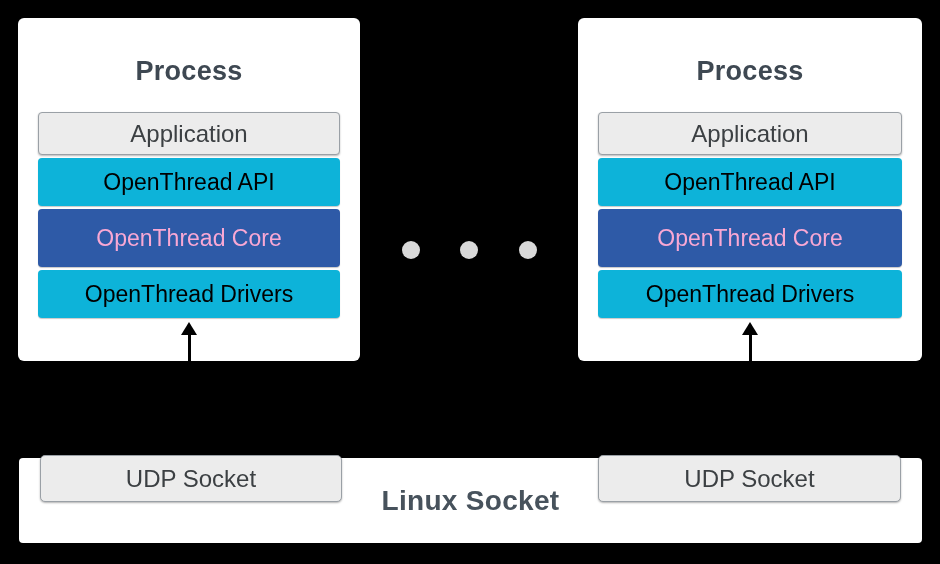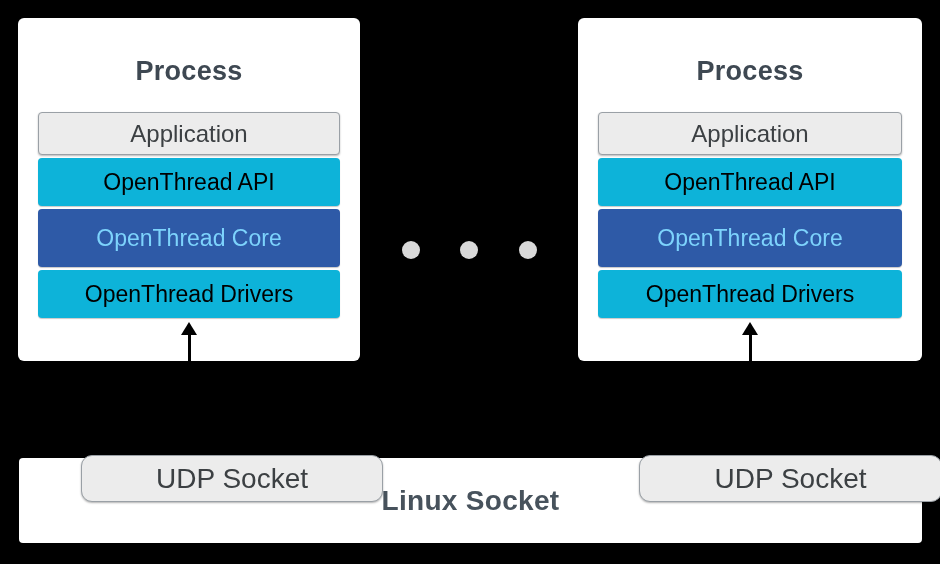--- a/index.html
+++ b/index.html
@@ -35,21 +35,21 @@
     height:41px;background:var(--gray-fill,#ececec);
     border:1.5px solid var(--gray-border,#9aa0a6);
     color:var(--text-dark,#3c4043);font-size:24px;
     box-shadow:0 1px 2px rgba(0,0,0,.28);
   }
   .layer.cyan{
     height:48px;background:var(--cyan,#0db3d9);color:#000000;
     box-shadow:0 1px 1px rgba(0,0,0,.22);
   }
   .layer.blue{
-    height:58px;background:var(--blue,#2e5aa7);color:#7dd3fc;
+    height:58px;background:var(--blue,#2e5aa7);color:#f9a8d4;
     box-shadow:0 1px 1px rgba(0,0,0,.22);
   }
 
   
   .arrow{
     position:absolute;bottom:0;left:50%;transform:translateX(-50%);
     display:flex;flex-direction:column;align-items:center;
   }
   .arrow-head{
     width:0;height:0;
@@ -72,24 +72,24 @@
   }
   .kernel-label{
     position:absolute;inset:0;
     display:flex;align-items:center;justify-content:center;
     font-size:28px;font-weight:700;color:var(--kernel-ink,#47525c);
     letter-spacing:.3px;
   }
   .socket{
     position:absolute;top:-3px;height:45px;
     background:var(--gray-fill,#ececec);
-    border:1.5px solid var(--gray-border,#9aa0a6);border-radius:11px;
+    border:1.5px solid var(--gray-border,#9aa0a6);border-radius:5px;
     box-shadow:0 1px 2px rgba(0,0,0,.3);
     display:flex;align-items:center;justify-content:center;
-    font-size:28px;color:var(--text-dark,#2f3337);margin-left:41px;
+    font-size:24px;color:var(--text-dark,#2f3337);
   }
   .socket-left{left:21px;width:300px;}
   .socket-right{left:579px;width:301px;}
 </style>
 </head>
 <body>
 
 <div class="canvas">
 
   <section class="card card-left">

